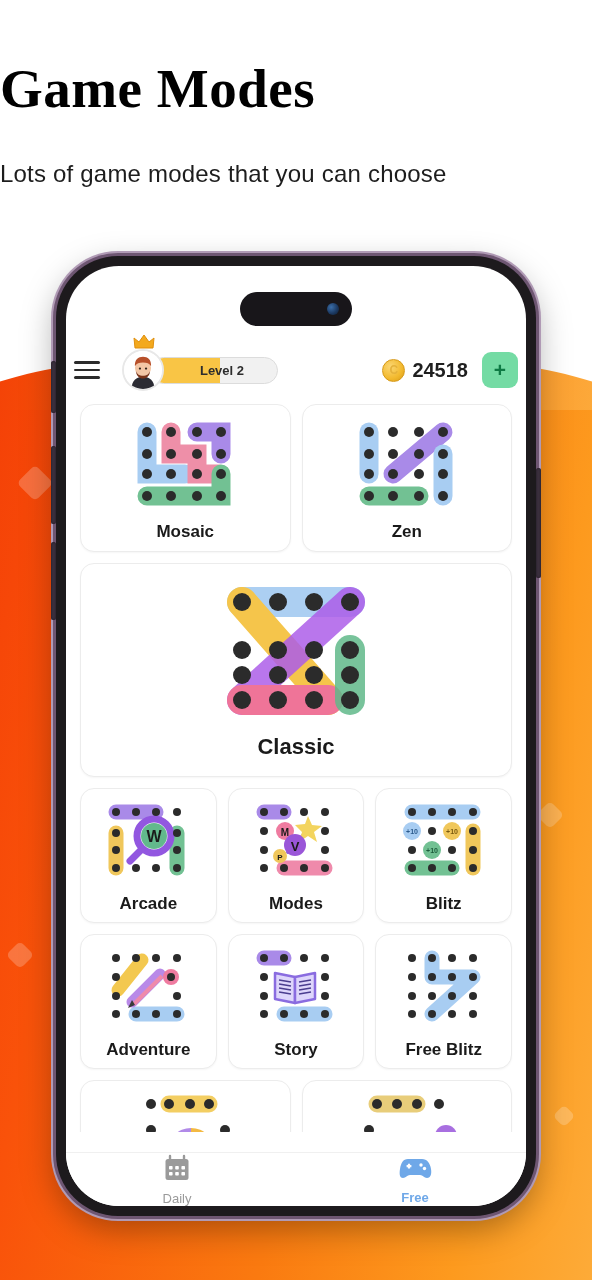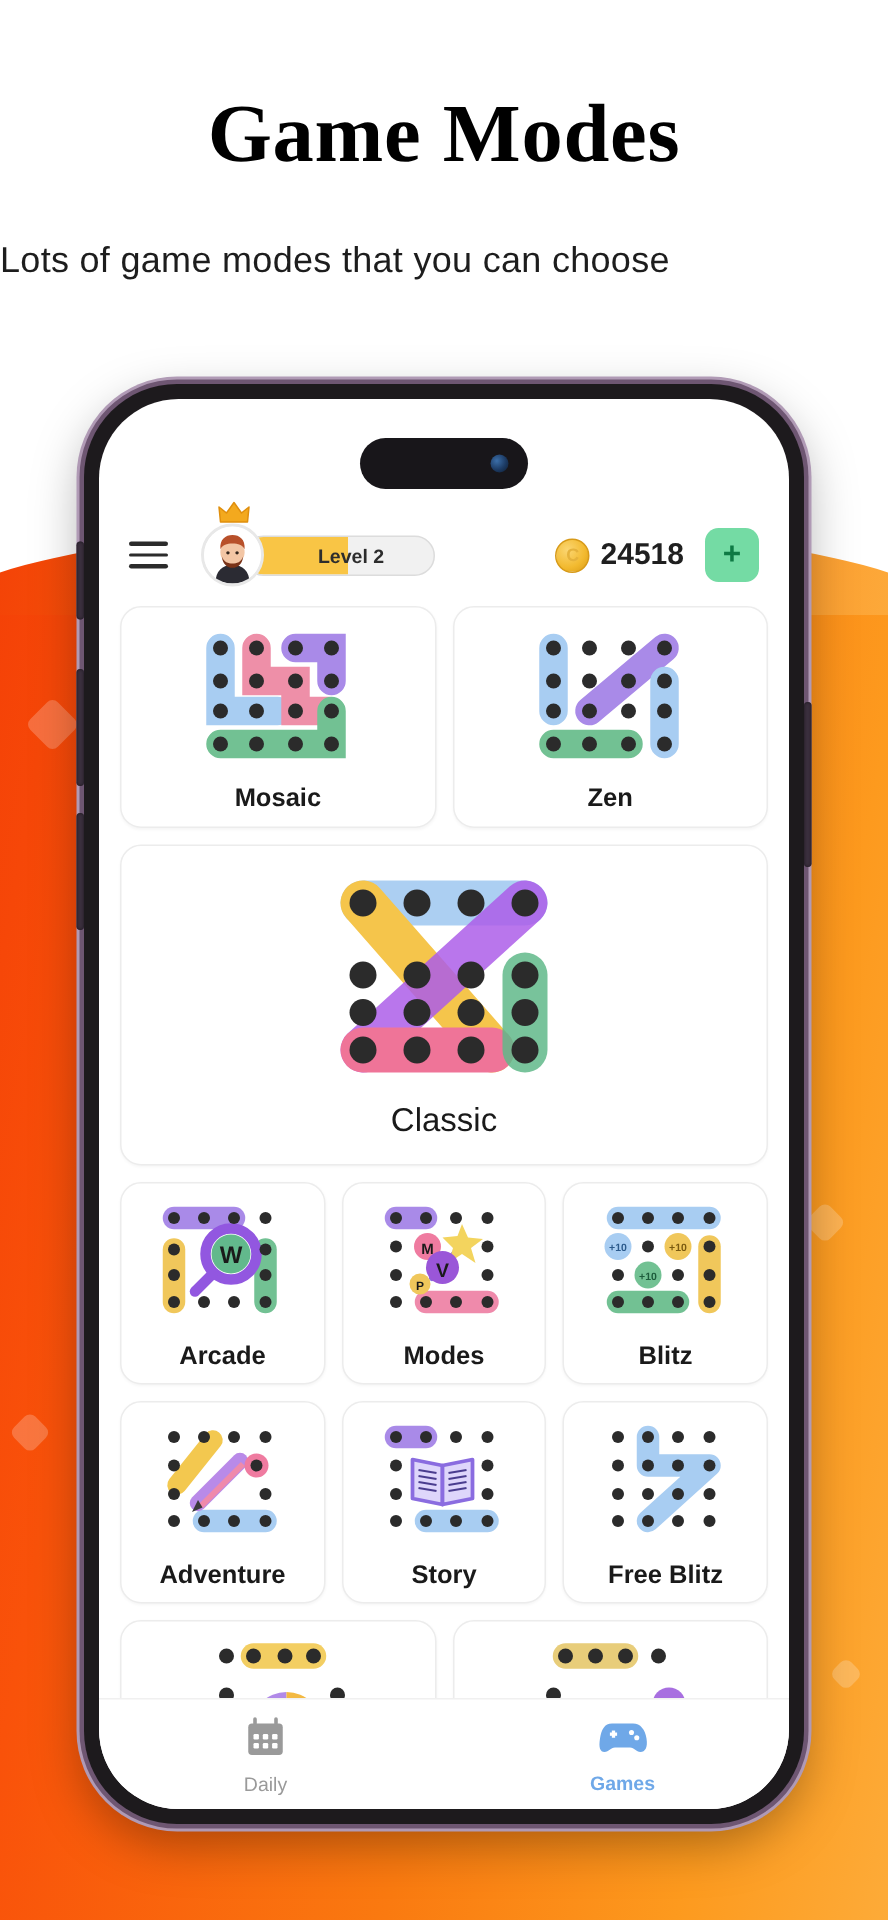--- a/index.html
+++ b/index.html
@@ -33,21 +33,20 @@
     border-radius: 5px;
   }
   .sp1 { width:26px; height:26px; left:22px;  top:470px; }
   .sp2 { width:20px; height:20px; left:10px;  top:945px; }
   .sp3 { width:20px; height:20px; left:540px; top:805px; }
   .sp4 { width:16px; height:16px; left:556px; top:1108px; }
 
   
   .headline {
     position:absolute; top:57px; left:0; width:100%;
-    text-align:center;
     font-family:"Liberation Serif", serif;
     font-weight:700; font-size:55px; letter-spacing:0.5px;
     color:#000;
   }
   .subhead {
     position:absolute; top:160px; left:0; width:100%;
     font-size:24px; color:#1d1d1d; font-weight:400;
     letter-spacing:0.2px;
   }
 
@@ -80,21 +79,21 @@
   }
   .island .lens {
     position:absolute; right:13px; top:50%; transform:translateY(-50%);
     width:12px; height:12px; border-radius:50%;
     background: radial-gradient(circle at 35% 35%, #3b6ea8 0%, #1c3a63 55%, #0e1b2d 100%);
   }
 
   
   .app-header {
     position:absolute; top:78px; left:0; width:100%; height:52px;
-    display:flex; align-items:center; padding:0 20px; z-index:4;
+    display:flex; align-items:center; padding:0 8px; z-index:4;
   }
   .hamburger { width:26px; display:flex; flex-direction:column; gap:5px; cursor:pointer; }
   .hamburger span { display:block; height:2.5px; background:#2b2b2b; border-radius:2px; }
 
   .level-wrap { position:relative; margin-left:22px; display:flex; align-items:center; }
   .crown {
     position:absolute; left:11px; top:-15px; font-size:19px; line-height:1;
     z-index:3;
   }
   .avatar {
@@ -146,26 +145,26 @@
     box-shadow:0 1px 2px rgba(0,0,0,0.04);
     display:flex; flex-direction:column; align-items:center; justify-content:center;
     cursor:pointer;
   }
   .card-2 { flex:1; height:148px; padding:12px 0 10px; }
   .card-wide { width:100%; height:214px; padding:14px 0 12px; }
   .card-3 { flex:1; height:135px; padding:11px 0 9px; }
   .card-partial { flex:1; height:92px; padding:11px 0 0; overflow:hidden; }
 
   .card-title { font-size:17px; font-weight:700; color:#1a1a1a; margin-top:14px; }
-  .card-title-lg { font-size:22px; font-weight:400; color:#1a1a1a; margin-top:10px; }
+  .card-title-lg { font-size:22px; font-weight:700; color:#1a1a1a; margin-top:10px; }
   .art { display:flex; align-items:center; justify-content:center; }
 
   
   .bottom-nav {
-    position:absolute; bottom:0; left:0; right:0; height:74px;
+    position:absolute; bottom:0; left:0; right:0; height:54px;
     background:#fff; display:flex; align-items:center;
     border-top:1px solid #f0f0f0; z-index:5;gap:16px;
   }
   .nav-item {
     flex:1; display:flex; flex-direction:column; align-items:center; gap:4px;
     cursor:pointer;
   }
   .nav-label { font-size:13px; color:#9a9a9a; }
   .nav-item.active .nav-label { color:#6fa8e8; font-weight:600; }
 </style>
@@ -614,19 +613,19 @@
           <svg width="34" height="28" viewBox="0 0 34 28">
             <path d="M10 5 h14 c5 0 8 4 9 10 c1 6 -1 9 -4 9 c-3 0 -4 -3 -7 -3 h-10 c-3 0 -4 3 -7 3 c-3 0 -4 -3 -3 -9 c1 -6 3 -10 8 -10 Z" fill="#6fa8e8"></path>
             <g fill="#ffffff">
               <path d="M8.6 11 h4.8 v2.2 h-4.8 Z"></path>
               <path d="M9.9 9.7 h2.2 v4.8 h-2.2 Z"></path>
               <circle cx="23" cy="11" r="1.7"></circle>
               <circle cx="26.5" cy="14.5" r="1.7"></circle>
             </g>
           </svg>
         </span>
-        <span class="nav-label">Games</span>
+        <span class="nav-label">Free</span>
       </div>
 
     </div>
 
   </div>
 </div>
 
 </body></html>

